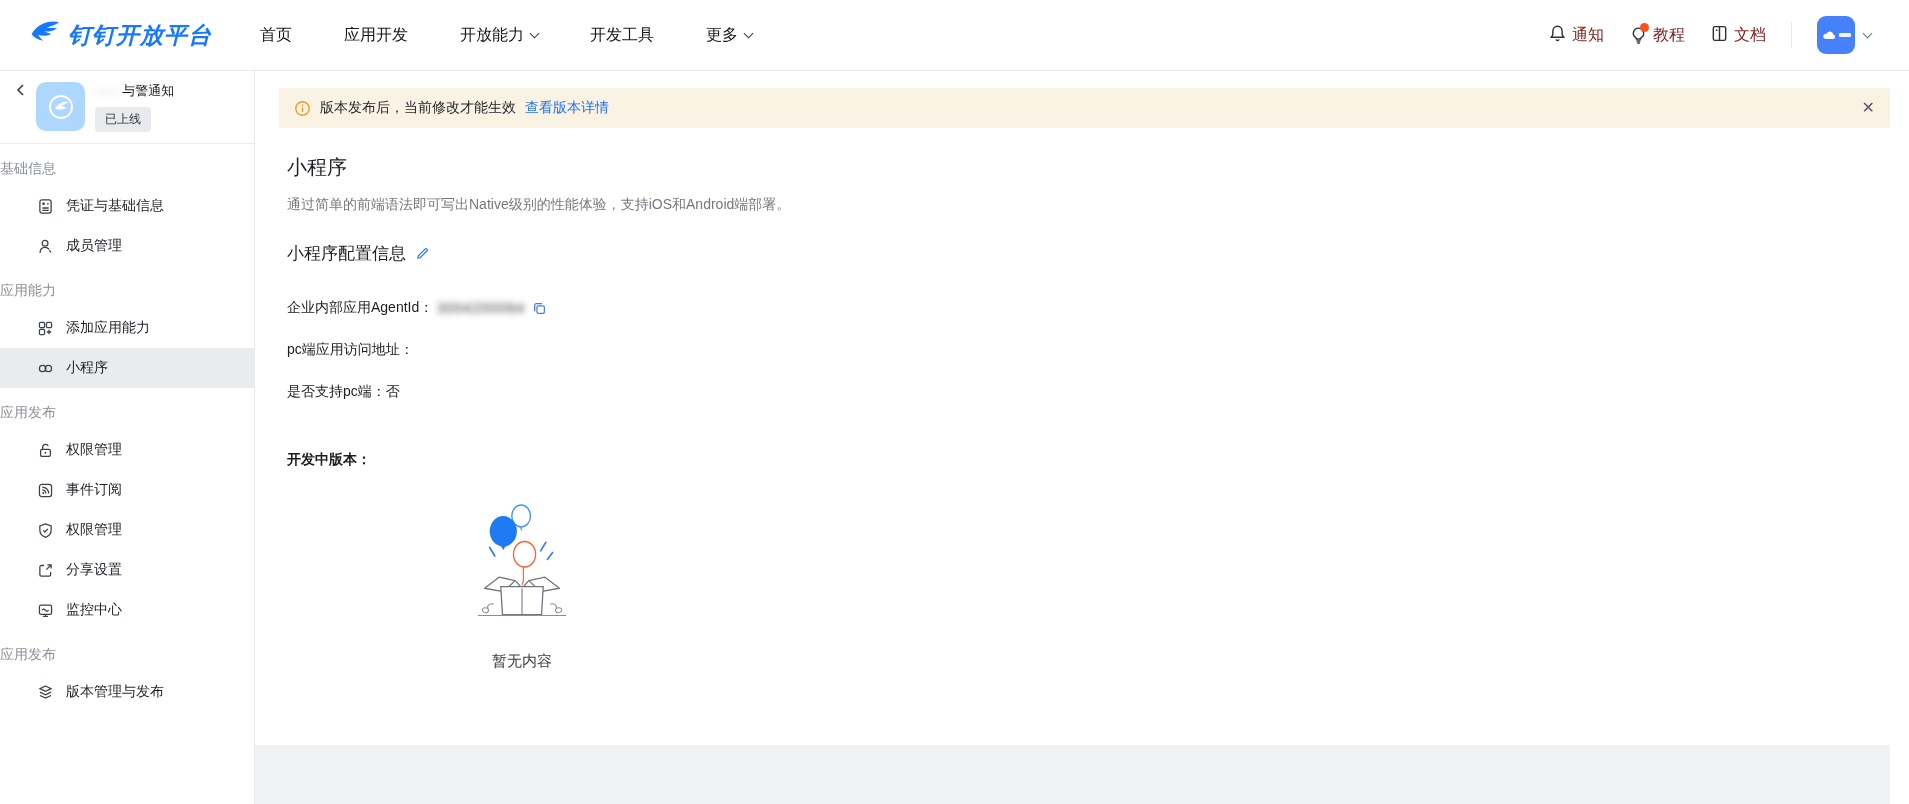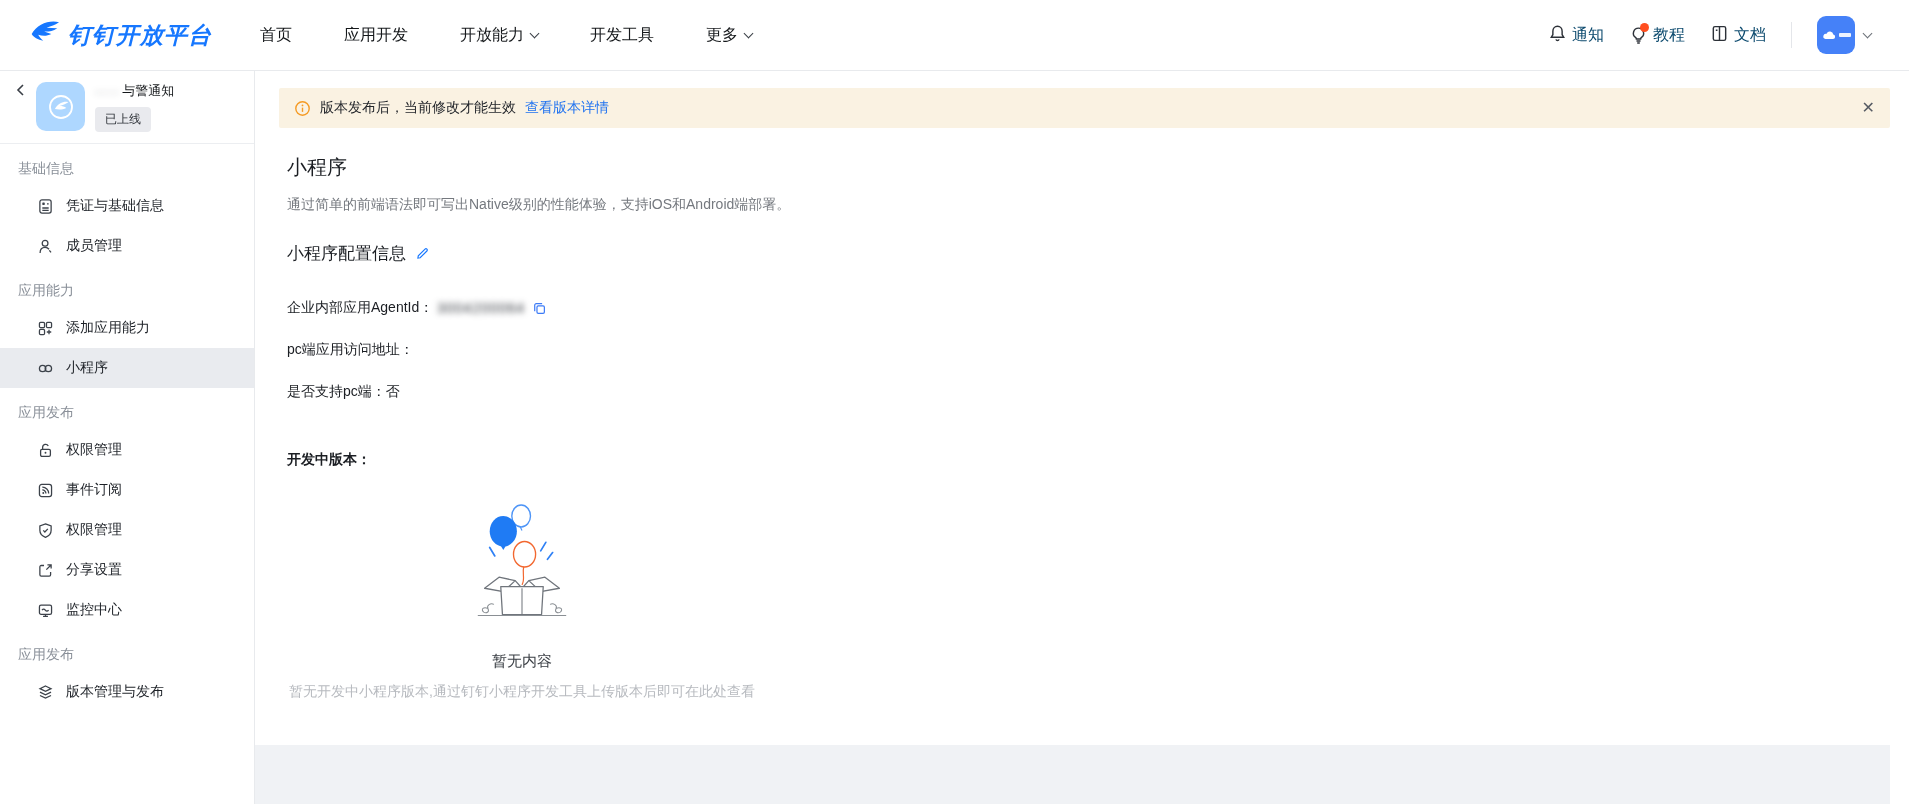--- a/index.html
+++ b/index.html
@@ -9,42 +9,42 @@
   
   .navbar { height:71px; display:flex; align-items:center; padding:0 38px 0 30px;
     border-bottom:1px solid #e8eaed; background:#fff; }
   .logo { display:flex; align-items:center; gap:7px; cursor:pointer; }
   .logo-text { font-size:23px; font-weight:bold; font-style:italic; color:#1677ff; letter-spacing:1px; }
   .nav-menu { display:flex; margin-left:48px; gap:52px; font-size:16px; }
   .nav-item { display:flex; align-items:center; gap:7px; cursor:pointer; color:#15181b; }
   .chev { width:7px; height:7px; border-right:1.4px solid #3a3f46; border-bottom:1.4px solid #3a3f46;
     transform:rotate(45deg); margin-top:-4px; }
   .nav-actions { margin-left:auto; display:flex; align-items:center; gap:25px; font-size:16px; }
-  .action { display:flex; align-items:center; gap:5px; cursor:pointer; position:relative; color:#0c4a6e; }
+  .action { display:flex; align-items:center; gap:5px; cursor:pointer; position:relative; color:#7f1d1d; }
   .red-dot { position:absolute; left:11px; top:-3px; width:9px; height:9px; border-radius:50%; background:#ff4e1f; }
   .nav-divider { width:1px; height:26px; background:#e4e6ea; }
   .avatar-wrap { display:flex; align-items:center; gap:9px; cursor:pointer; }
   .avatar { width:38px; height:38px; border-radius:9px; background:#4581f8; display:flex;
     align-items:center; justify-content:center; gap:2px; }
   .avatar .txtbar { width:12px; height:4px; background:rgba(255,255,255,.9); border-radius:1px; }
 
   
   .layout { display:flex; height:733px; }
   .sidebar { width:255px; flex-shrink:0; background:#fff; border-right:1px solid #e8eaed; }
   .app-header { display:flex; align-items:flex-start; padding:11px 10px 11px 8px; border-bottom:1px solid #eceef1; }
   .back-btn { width:26px; display:flex; justify-content:center; cursor:pointer; }
   .app-icon { width:49px; height:49px; border-radius:10px; background:#aed7ff; display:flex;
     align-items:center; justify-content:center; flex-shrink:0; margin-left:2px; }
   .app-meta { margin-left:10px; min-width:0; }
   .app-name { font-size:13px; color:#15181b; white-space:nowrap; display:flex; align-items:center; }
   .masked-text { filter:blur(3px); margin-right:2px; letter-spacing:2px; }
   .badge { display:inline-block; margin-top:7px; background:#e9eaee; border-radius:4px;
     padding:4px 10px; font-size:12px; color:#2e3238; }
   .side-nav { padding-bottom:10px; }
-  .section-title { padding:16px 18px 8px; font-size:14px; color:#8a9099; }
+  .section-title { padding:16px 0 8px; font-size:14px; color:#8a9099; }
   .side-item { display:flex; align-items:center; height:40px; padding-left:37px; gap:12px;
     font-size:14px; color:#1d2127; cursor:pointer; }
   .side-item.active { background:#e9ebef; }
   .sicon { width:17px; height:17px; display:flex; flex-shrink:0; }
 
   
   .content { flex:1; position:relative; background:#fff; }
   .banner { margin:17px 19px 0 24px; height:40px; background:#faf2e2; border-radius:2px;
     display:flex; align-items:center; padding:0 15px; }
   .banner-text { font-size:14px; color:#23262b; margin-left:9px; }
@@ -342,17 +342,16 @@
           <polygon points="87,97 104,110 82,114 68,101" fill="#ffffff" stroke="#70757c" stroke-width="1.5" stroke-linejoin="round"></polygon>
           <path d="M52,101 L60,110 L68,101" stroke="#70757c" stroke-width="1.5"></path>
           <polygon points="35,108 85,108 83,141 37,141" fill="#ffffff" stroke="#70757c" stroke-width="1.5" stroke-linejoin="round"></polygon>
           <path d="M60,110 V141" stroke="#70757c" stroke-width="1.2"></path>
 
           <path d="M20,134 c-5,-3 -9,1 -5,4 c3,2 7,0 5,-4 c-2,-4 3,-7 7,-5" stroke="#8a8f94" stroke-width="1.2"></path>
           <path d="M100,134 c5,-3 9,1 5,4 c-3,2 -7,0 -5,-4 c2,-4 -3,-7 -7,-5" stroke="#8a8f94" stroke-width="1.2"></path>
           <path d="M8,142 H112" stroke="#8a8f94" stroke-width="1.2"></path>
         </svg>
         <div class="empty-title">暂无内容</div>
-        <div class="empty-desc">暂无开发中小程序版本,通过钉钉小程序开发工具上传版本后即可在此处查看</div>
       </div>
     </div>
   </div>
 </div>
 
 </body></html>

